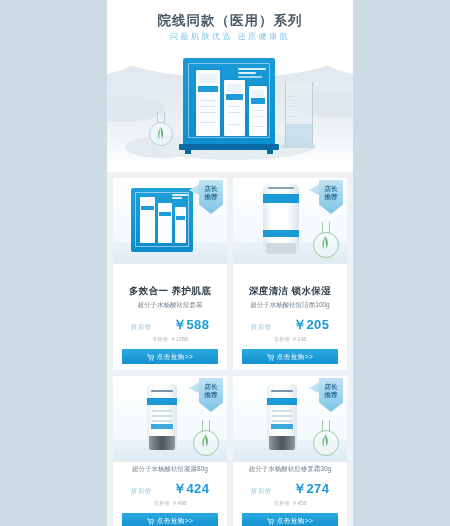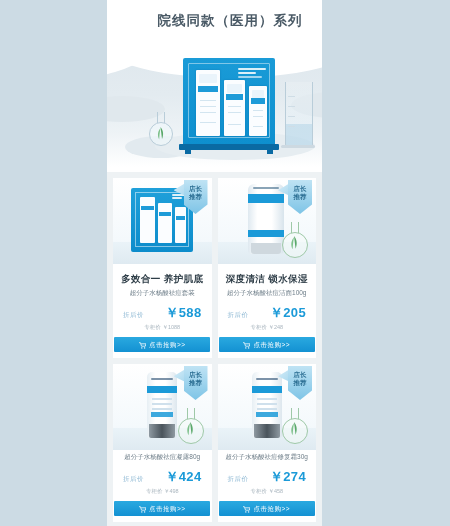--- a/index.html
+++ b/index.html
@@ -6,21 +6,21 @@
   body{
     width:450px;height:526px;overflow:hidden;
     background:#ccdbe4;
     font-family:"Liberation Sans","DejaVu Sans",sans-serif;
     -webkit-font-smoothing:antialiased;
   }
   .page{position:relative;width:450px;height:526px;}
 
   
   .content{
-    position:absolute;left:107px;top:0;width:215px;height:526px;
+    position:absolute;left:107px;top:0;width:246px;height:526px;
     background:#eef2f4;overflow:hidden;
   }
 
   
   .hero{position:relative;width:246px;height:172px;background:#ffffff;overflow:hidden;}
   .hero-sky{
     position:absolute;left:0;top:0;width:246px;height:172px;
     background:linear-gradient(180deg,#ffffff 0%,#ffffff 17%,#dde6ec 17%,#e3ebf0 55%,#eef3f6 78%,#ffffff 97%);
   }
   .hero-curve{
@@ -158,21 +158,21 @@
   .cleanser .cb{position:absolute;left:0;right:0;top:10px;height:9px;background:#1b9ad8;}
   .cleanser .cb2{position:absolute;left:0;right:0;top:46px;height:7px;background:#1b9ad8;}
   .cleanser .cap3{position:absolute;left:3px;bottom:0;right:3px;height:11px;background:#cfd8de;border-radius:0 0 3px 3px;}
   .cleanser .ct{position:absolute;left:5px;right:5px;top:3px;height:2px;background:#16496f;opacity:.5;border-radius:1px;}
 
   .flask-sm{position:absolute;right:10px;bottom:8px;width:24px;height:34px;}
   .flask-sm .nk{position:absolute;left:9px;top:0;width:6px;height:11px;border-left:1.3px solid #9fc9a8;border-right:1.3px solid #9fc9a8;}
   .flask-sm .bl{position:absolute;left:0;top:10px;width:24px;height:24px;border:1.3px solid #9fc9a8;border-radius:50%;background:rgba(246,252,247,.5);}
 
   
-  .c-title{margin:9px 0 0;text-align:center;font-size:9.5px;font-weight:bold;color:#2e3d47;letter-spacing:.4px;}
+  .c-title{margin:21px 0 0;text-align:center;font-size:9.5px;font-weight:bold;color:#2e3d47;letter-spacing:.4px;}
   .c-sub{margin:3px 0 0;text-align:center;font-size:6.5px;color:#6d7d88;}
   .c-priceline{margin:5px 0 0;text-align:center;white-space:nowrap;}
   .c-plabel{font-size:6.5px;color:#8fb9d4;letter-spacing:.5px;}
   .c-price{font-size:13px;font-weight:bold;color:#1b9ad8;letter-spacing:.3px;margin-left:17px;}
   .c-orig{margin:2px 0 0;text-align:center;font-size:5.5px;color:#aab6bf;}
   .c-btn{
     display:block;margin:6px auto 0;width:96px;height:15px;line-height:15px;
     background:linear-gradient(180deg,#2aa9e0 0%,#1391d2 100%);
     border-radius:1px;color:#ffffff;font-size:6.5px;text-align:center;
     letter-spacing:.5px;cursor:pointer;
@@ -242,20 +242,21 @@
       <div class="beaker">
         <div class="liq"></div>
         <div class="tick" style="top:14px"></div>
         <div class="tick" style="top:24px"></div>
         <div class="tick" style="top:34px"></div>
         <div class="tick" style="top:44px"></div>
       </div>
       <div class="beaker-base"></div>
 
       <div class="hero-title">院线同款（医用）系列</div>
+      <div class="hero-sub">问题肌肤优选  还原健康肌</div>
     </div>
 
     <div class="grid">
 
       <div class="row">
 
         <div class="card">
           <div class="shot">
             <div class="shot-ground"></div>
             <div class="mini-box">

